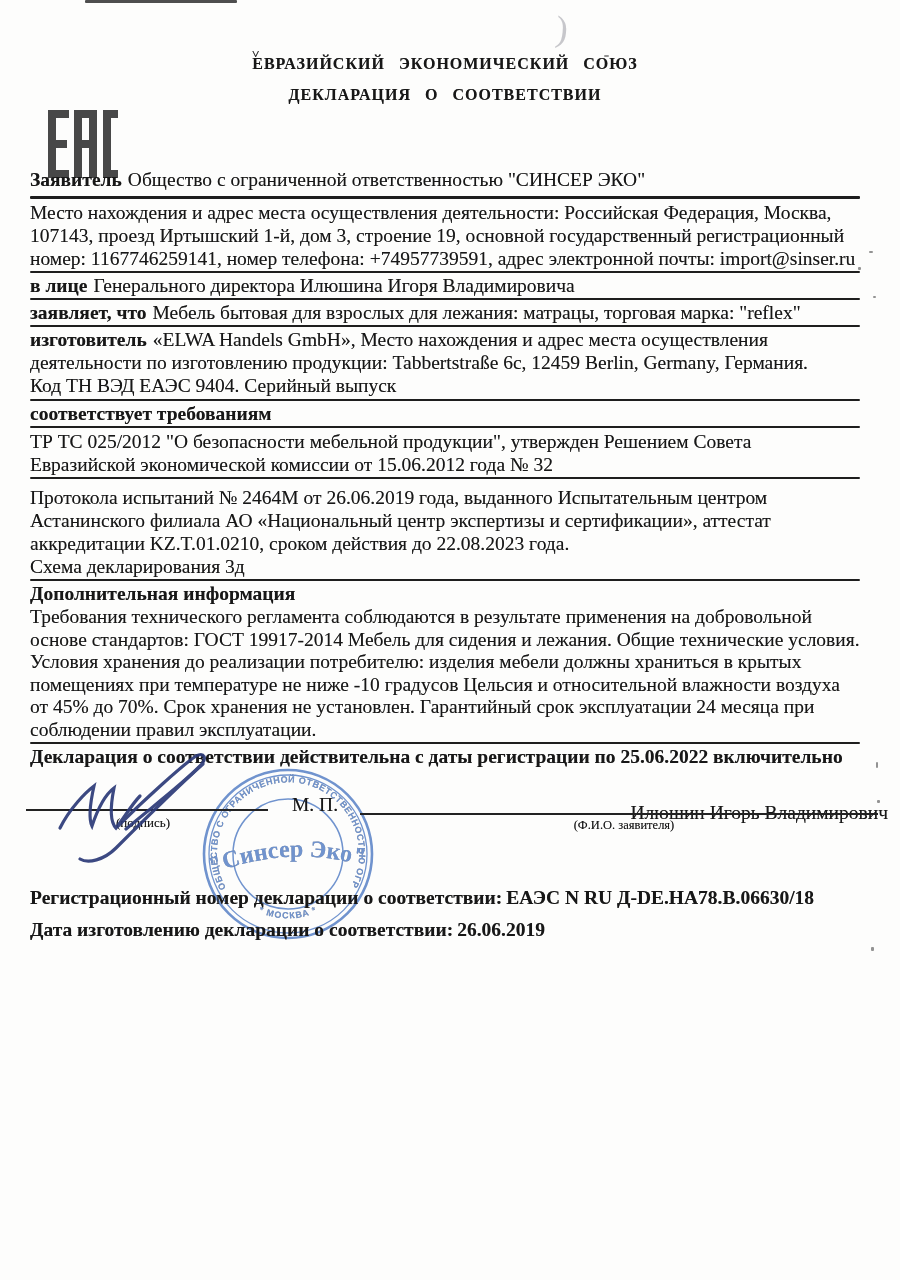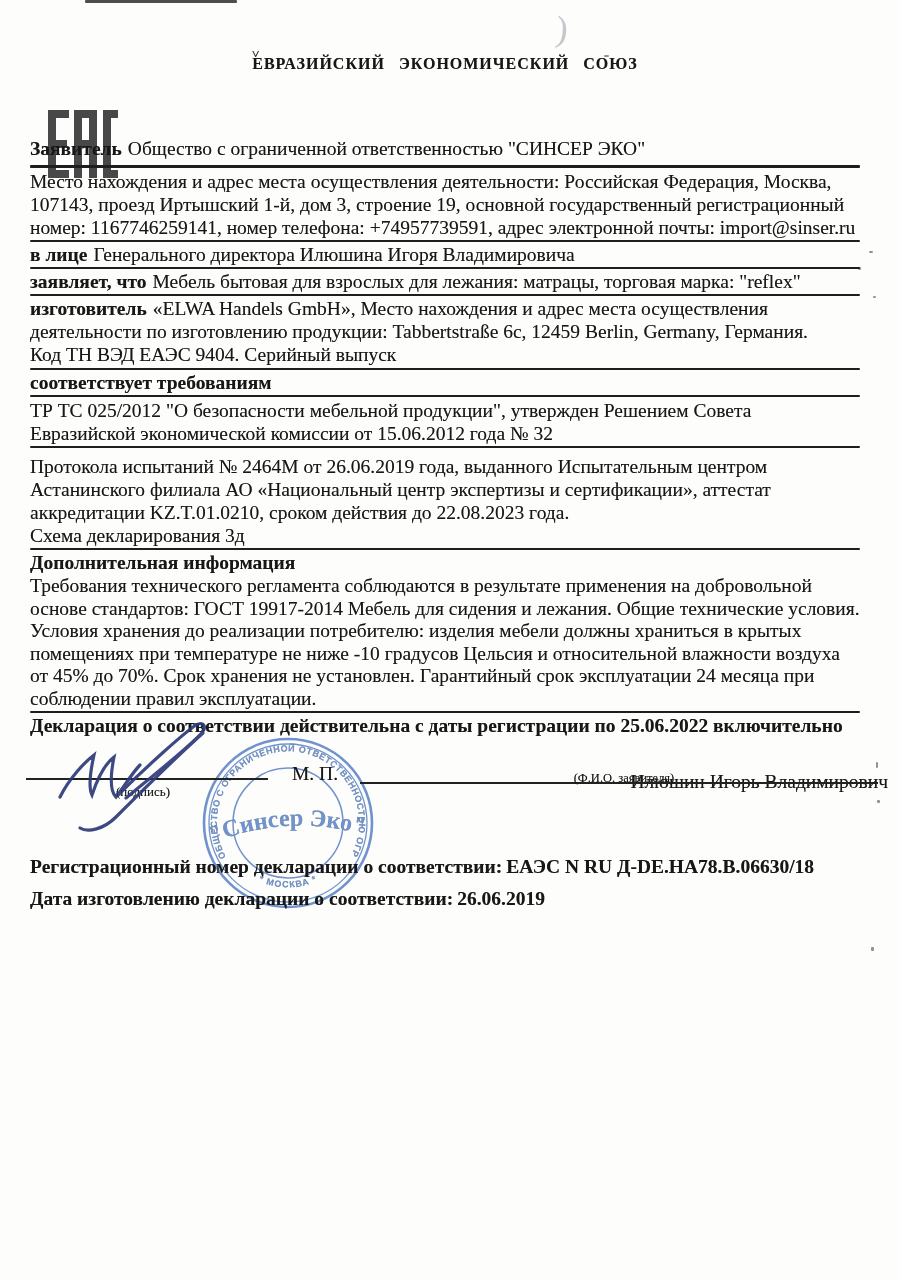--- a/index.html
+++ b/index.html
@@ -27,21 +27,21 @@
            transform:rotate(6deg);text-shadow:none;}
   .a-v{left:252px;top:46px;font-size:13px;color:#2c2c2c;font-weight:bold;}
   .speck{position:absolute;background:#5a5a5a;opacity:.65;border-radius:1px;}
   
   .sigblock{position:relative;height:118px;}
   .sigline{position:absolute;left:-4px;top:41px;width:242px;height:2px;background:#222;z-index:2;}
   .sigcap{position:absolute;left:86px;top:47px;font-size:13px;z-index:2;}
   .mp{position:absolute;left:262px;top:26px;font-size:19.5px;z-index:2;}
   .nameline{position:absolute;left:330px;right:-18px;top:45px;height:2px;background:#222;z-index:2;}
   .sname{position:absolute;left:330px;width:528px;top:19px;text-align:right;font-size:19.5px;z-index:2;margin-top:15px;}
-  .fiocap{position:absolute;left:330px;width:528px;top:34px;text-align:center;font-size:12.5px;z-index:2;}
+  .fiocap{position:absolute;left:330px;width:528px;top:50px;text-align:center;font-size:12.5px;z-index:2;}
   .stampwrap{position:absolute;left:163px;top:-9px;z-index:1;opacity:.88;}
   .sigsvg{position:absolute;left:8px;top:-20px;z-index:3;}
   .footer-row{position:relative;z-index:2;font-weight:bold;font-size:19.5px;line-height:23px;}
   .footer-row .val{padding-left:4px;}
 </style>
 </head>
 <body>
 
 <div class="page">
 
@@ -71,20 +71,21 @@
           <rect x="55" y="0" width="15" height="8"></rect>
         <rect x="55" y="60" width="15" height="8"></rect>
       </g>
     </svg>
   </div>
 
   <div class="content">
 
     <div class="titles">
       <div>ЕВРАЗИЙСКИЙ ЭКОНОМИЧЕСКИЙ СОЮЗ</div>
+      <div>ДЕКЛАРАЦИЯ О СООТВЕТСТВИИ</div>
     </div>
 
     <div class="row applicant">
       <span class="lbl">Заявитель</span><span>Общество с ограниченной ответственностью "СИНСЕР  ЭКО"</span>
     </div>
     <div class="rule thick"></div>
 
     <p class="para mt2">Место нахождения и адрес места осуществления деятельности: Российская Федерация, Москва, 107143, проезд Иртышский 1-й, дом 3, строение 19, основной государственный регистрационный номер: 1167746259141, номер телефона: +74957739591, адрес электронной почты: import@sinser.ru</p>
     <div class="rule"></div>
 

